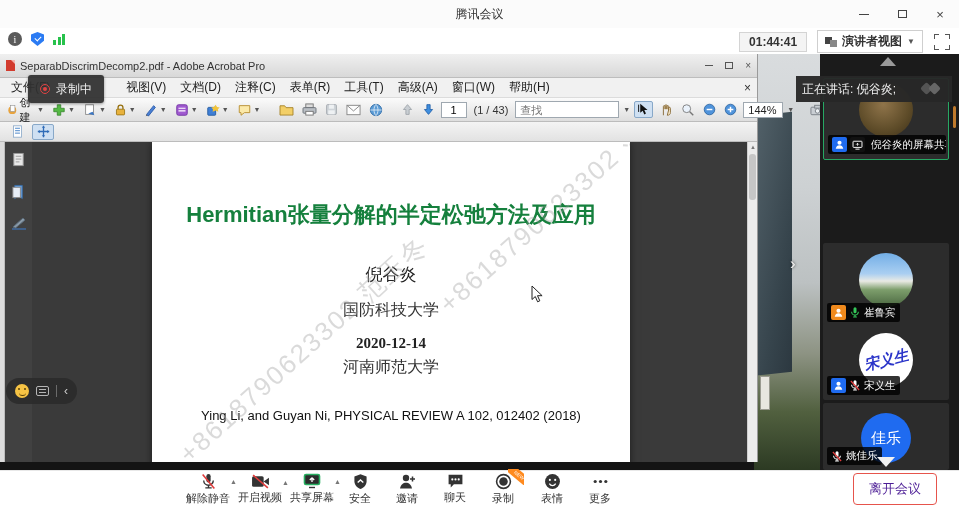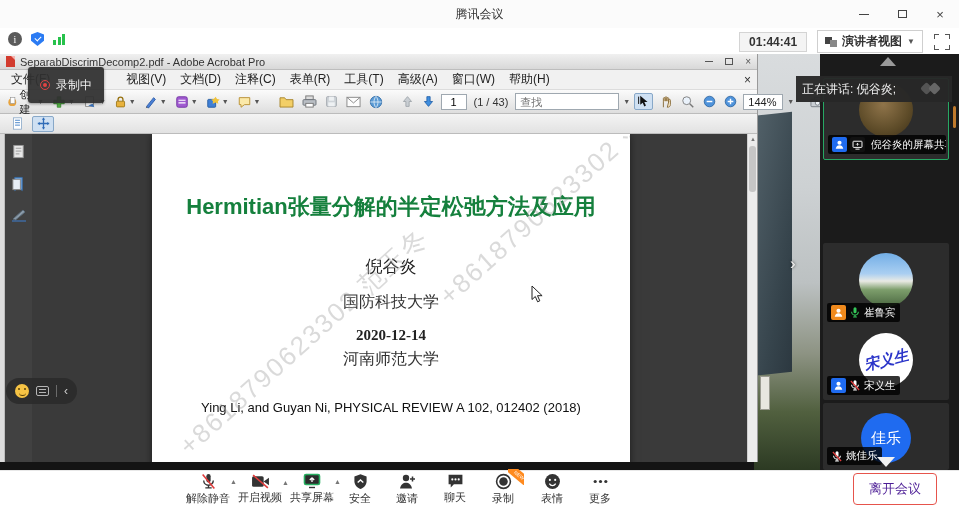--- a/index.html
+++ b/index.html
@@ -50,35 +50,35 @@
   .photo { position:absolute; left:754px; top:0; width:66px; height:416px;
            background:linear-gradient(180deg,#d9dcde 0%,#cdd1d3 32%,#bcc1c2 55%,#8d9383 72%,#51603f 86%,#2c3a23 100%); overflow:hidden; }
   .building { position:absolute; left:-4px; top:60px; width:42px; height:260px;
               background:linear-gradient(100deg,#55646c,#36444c 70%,#2c3840); transform:skewY(-6deg); }
   .photo .sign { position:absolute; left:6px; bottom:60px; width:10px; height:34px; background:#e8e6e0; border:1px solid #9a9a90; }
   .expand-handle { position:absolute; left:790px; top:200px; color:#f0f0f0; font-size:17px; text-shadow:0 0 3px rgba(0,0,0,.8); }
 
   
   .acrobat { position:absolute; left:0; top:0; width:758px; height:408px; background:#e9e9e9;
              border-right:1px solid #9a9a9a; display:flex; flex-direction:column; }
-  .ac-title { height:16px; background:linear-gradient(#f0f0f0,#d8d8d8); border-bottom:1px solid #bdbdbd;
+  .ac-title { height:24px; background:linear-gradient(#f0f0f0,#d8d8d8); border-bottom:1px solid #bdbdbd;
               display:flex; align-items:center; padding:0 6px; gap:5px; }
   .pdf-ico { width:9px; height:11px; background:#d23b2e; position:relative; }
   .pdf-ico:after { content:""; position:absolute; right:0; top:0; border:2.5px solid #f4b4ae;
                    border-left-color:transparent; border-bottom-color:transparent; }
   .ac-title .t { font-size:11px; color:#333; white-space:nowrap; overflow:hidden; }
   .ac-wc { margin-left:auto; display:flex; gap:12px; align-items:center; color:#555; font-size:10px; }
   .ac-wc .b-max { width:8px; height:7px; border:1px solid #555; display:inline-block; }
   .ac-wc .b-min { width:8px; border-bottom:1px solid #555; display:inline-block; }
 
   .ac-menu { height:20px; background:#f1f1f1; border-bottom:1px solid #dcdcdc; display:flex;
              align-items:center; padding:0 4px; position:relative; }
   .mi { font-size:12px; color:#222; padding:0 7px; white-space:nowrap; }
   .mi.after-badge { margin-left:62px; }
-  .rec-badge { position:absolute; left:28px; top:-3px; height:36px; background:rgba(48,48,48,.94);
+  .rec-badge { position:absolute; left:28px; top:-3px; height:28px; background:rgba(48,48,48,.94);
                border-radius:3px; display:flex; align-items:center; gap:6px; padding:1px 12px;
                box-shadow:0 1px 3px rgba(0,0,0,.4); z-index:5; }
   .rec-dot { width:10px; height:10px; border-radius:50%; border:1.5px solid #e04343; position:relative; }
   .rec-dot:after { content:""; position:absolute; left:1.5px; top:1.5px; width:4px; height:4px; border-radius:50%; background:#e04343; }
   .rec-badge .txt { color:#f0f0f0; font-size:12px; }
   .doc-close { position:absolute; right:6px; font-size:12px; color:#333; }
 
   .ac-toolbar { height:24px; background:linear-gradient(#fbfbfb,#dedede); border-bottom:1px solid #bcbcbc;
                 display:flex; align-items:center; padding:0 5px; gap:4px; }
   .tbtn { display:flex; align-items:center; gap:2px; padding:1px 2px; border-radius:2px; }

